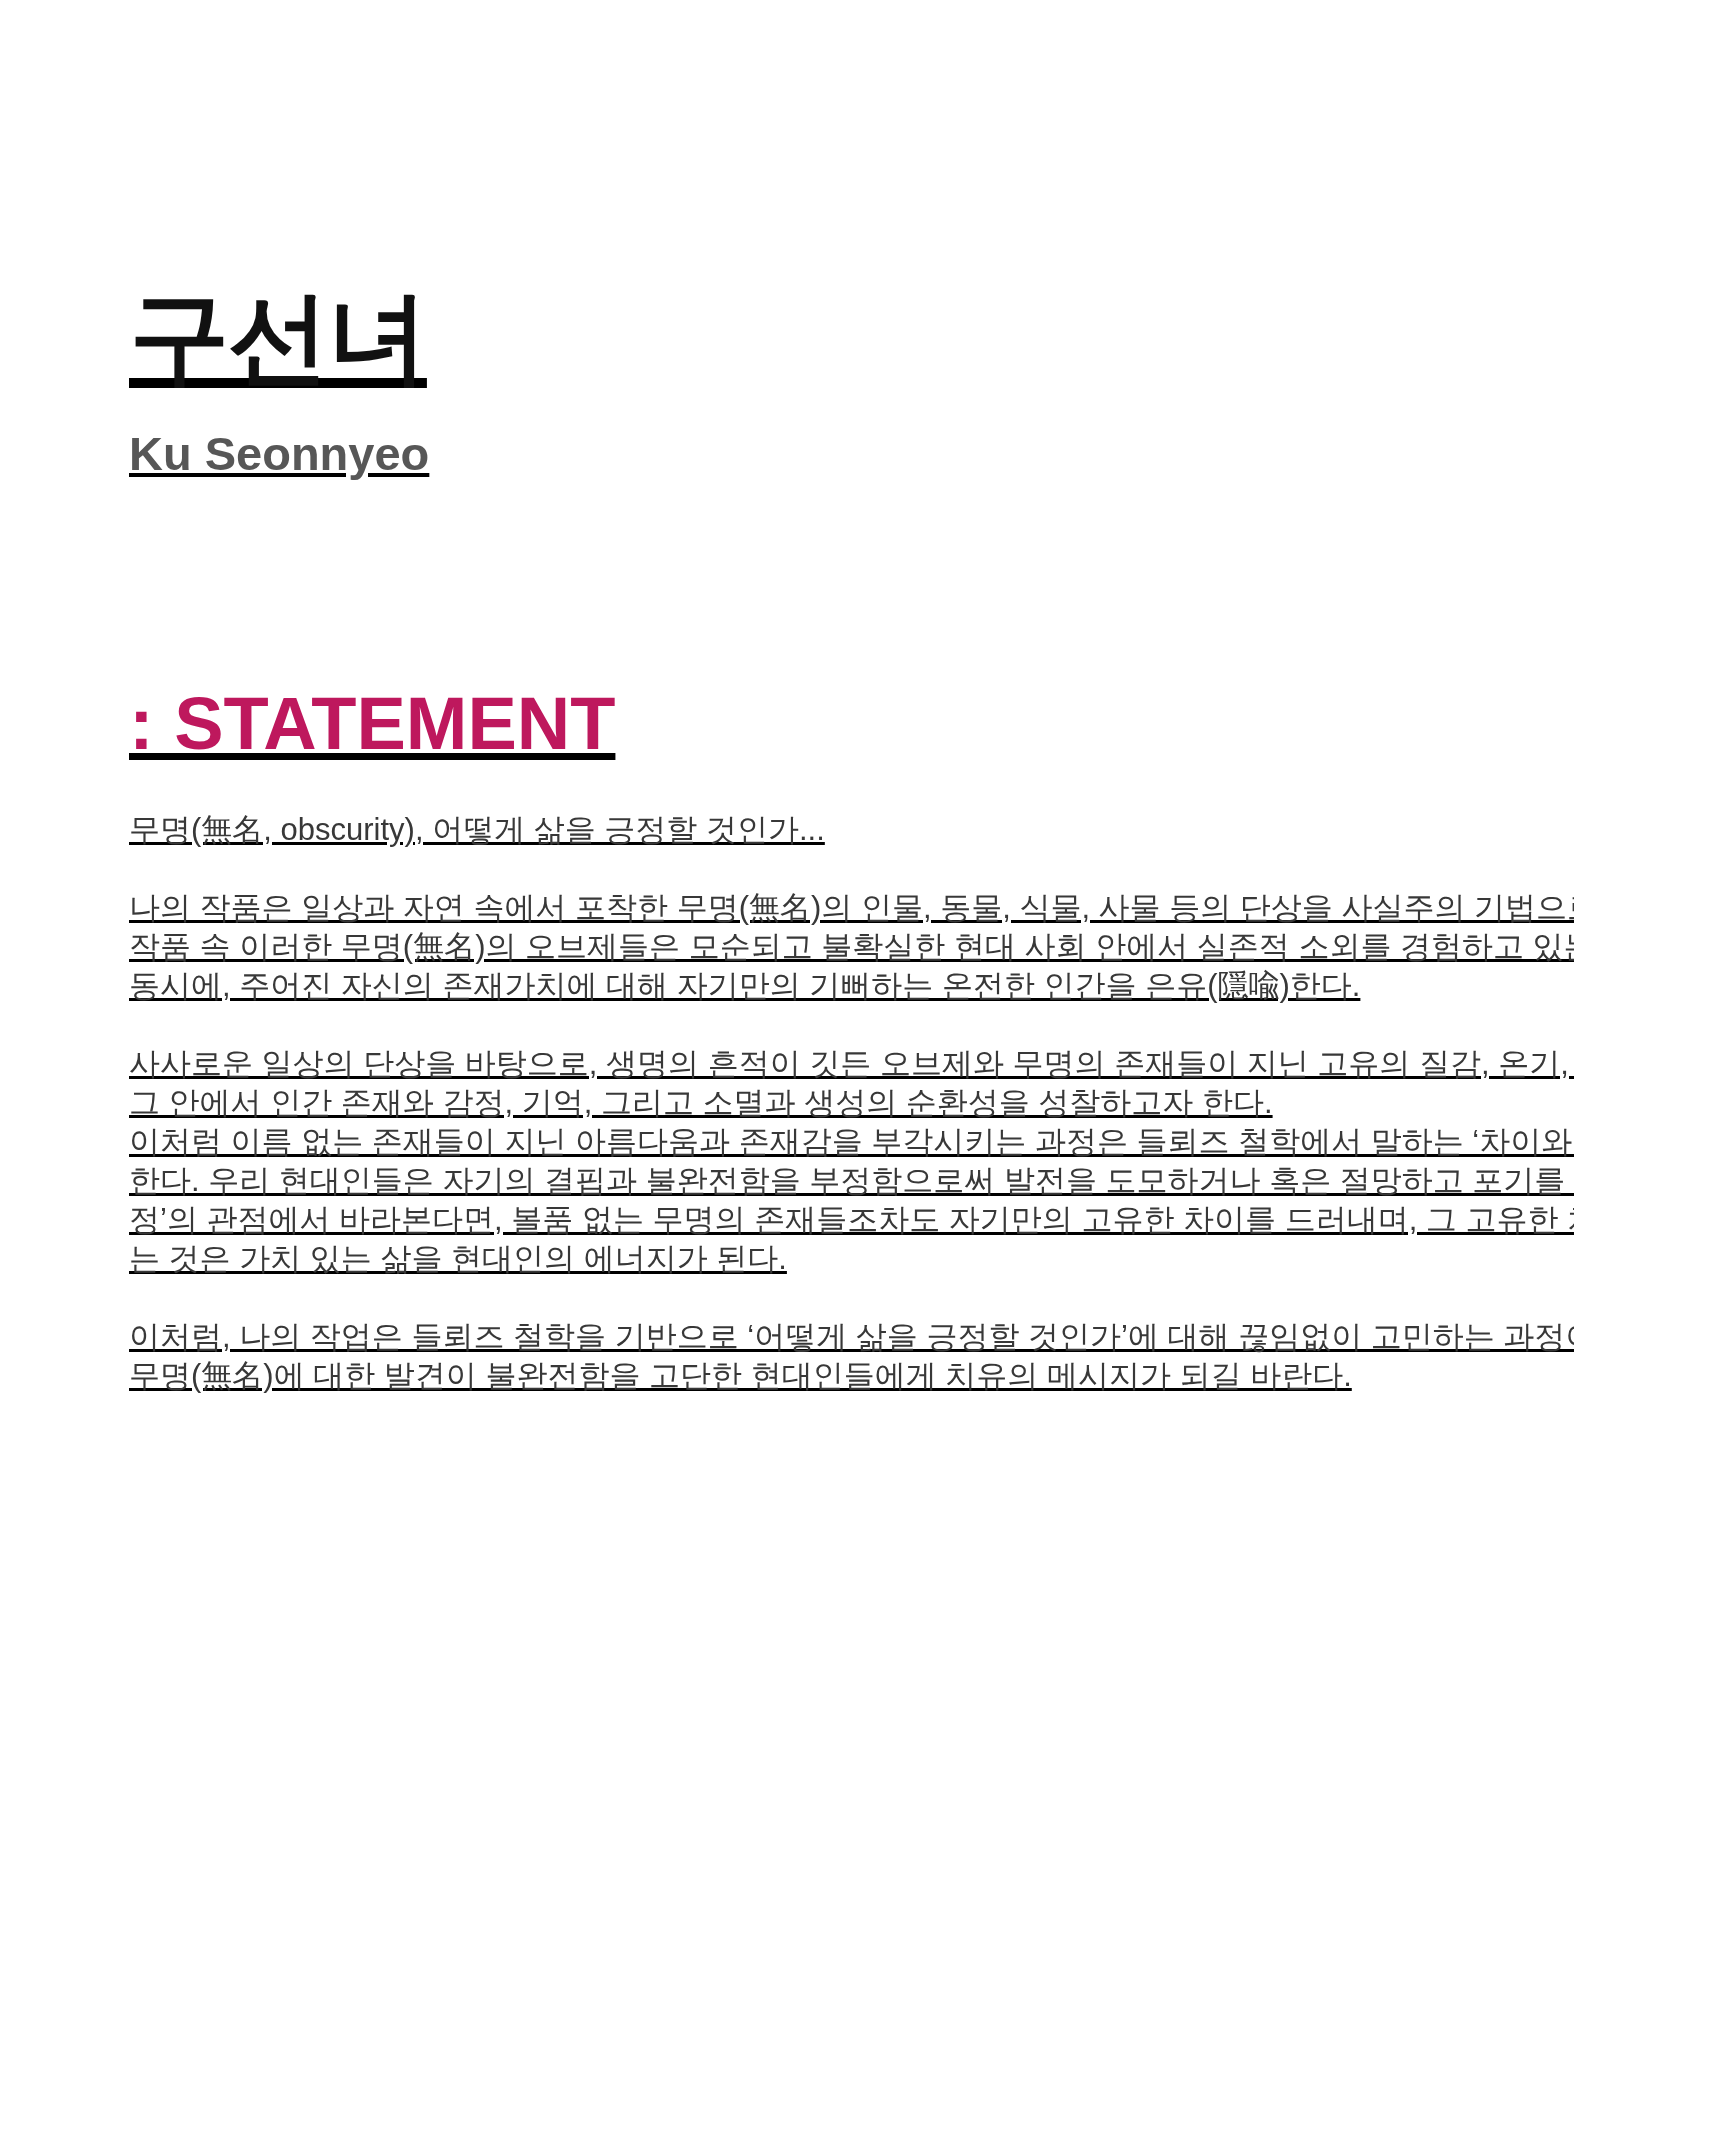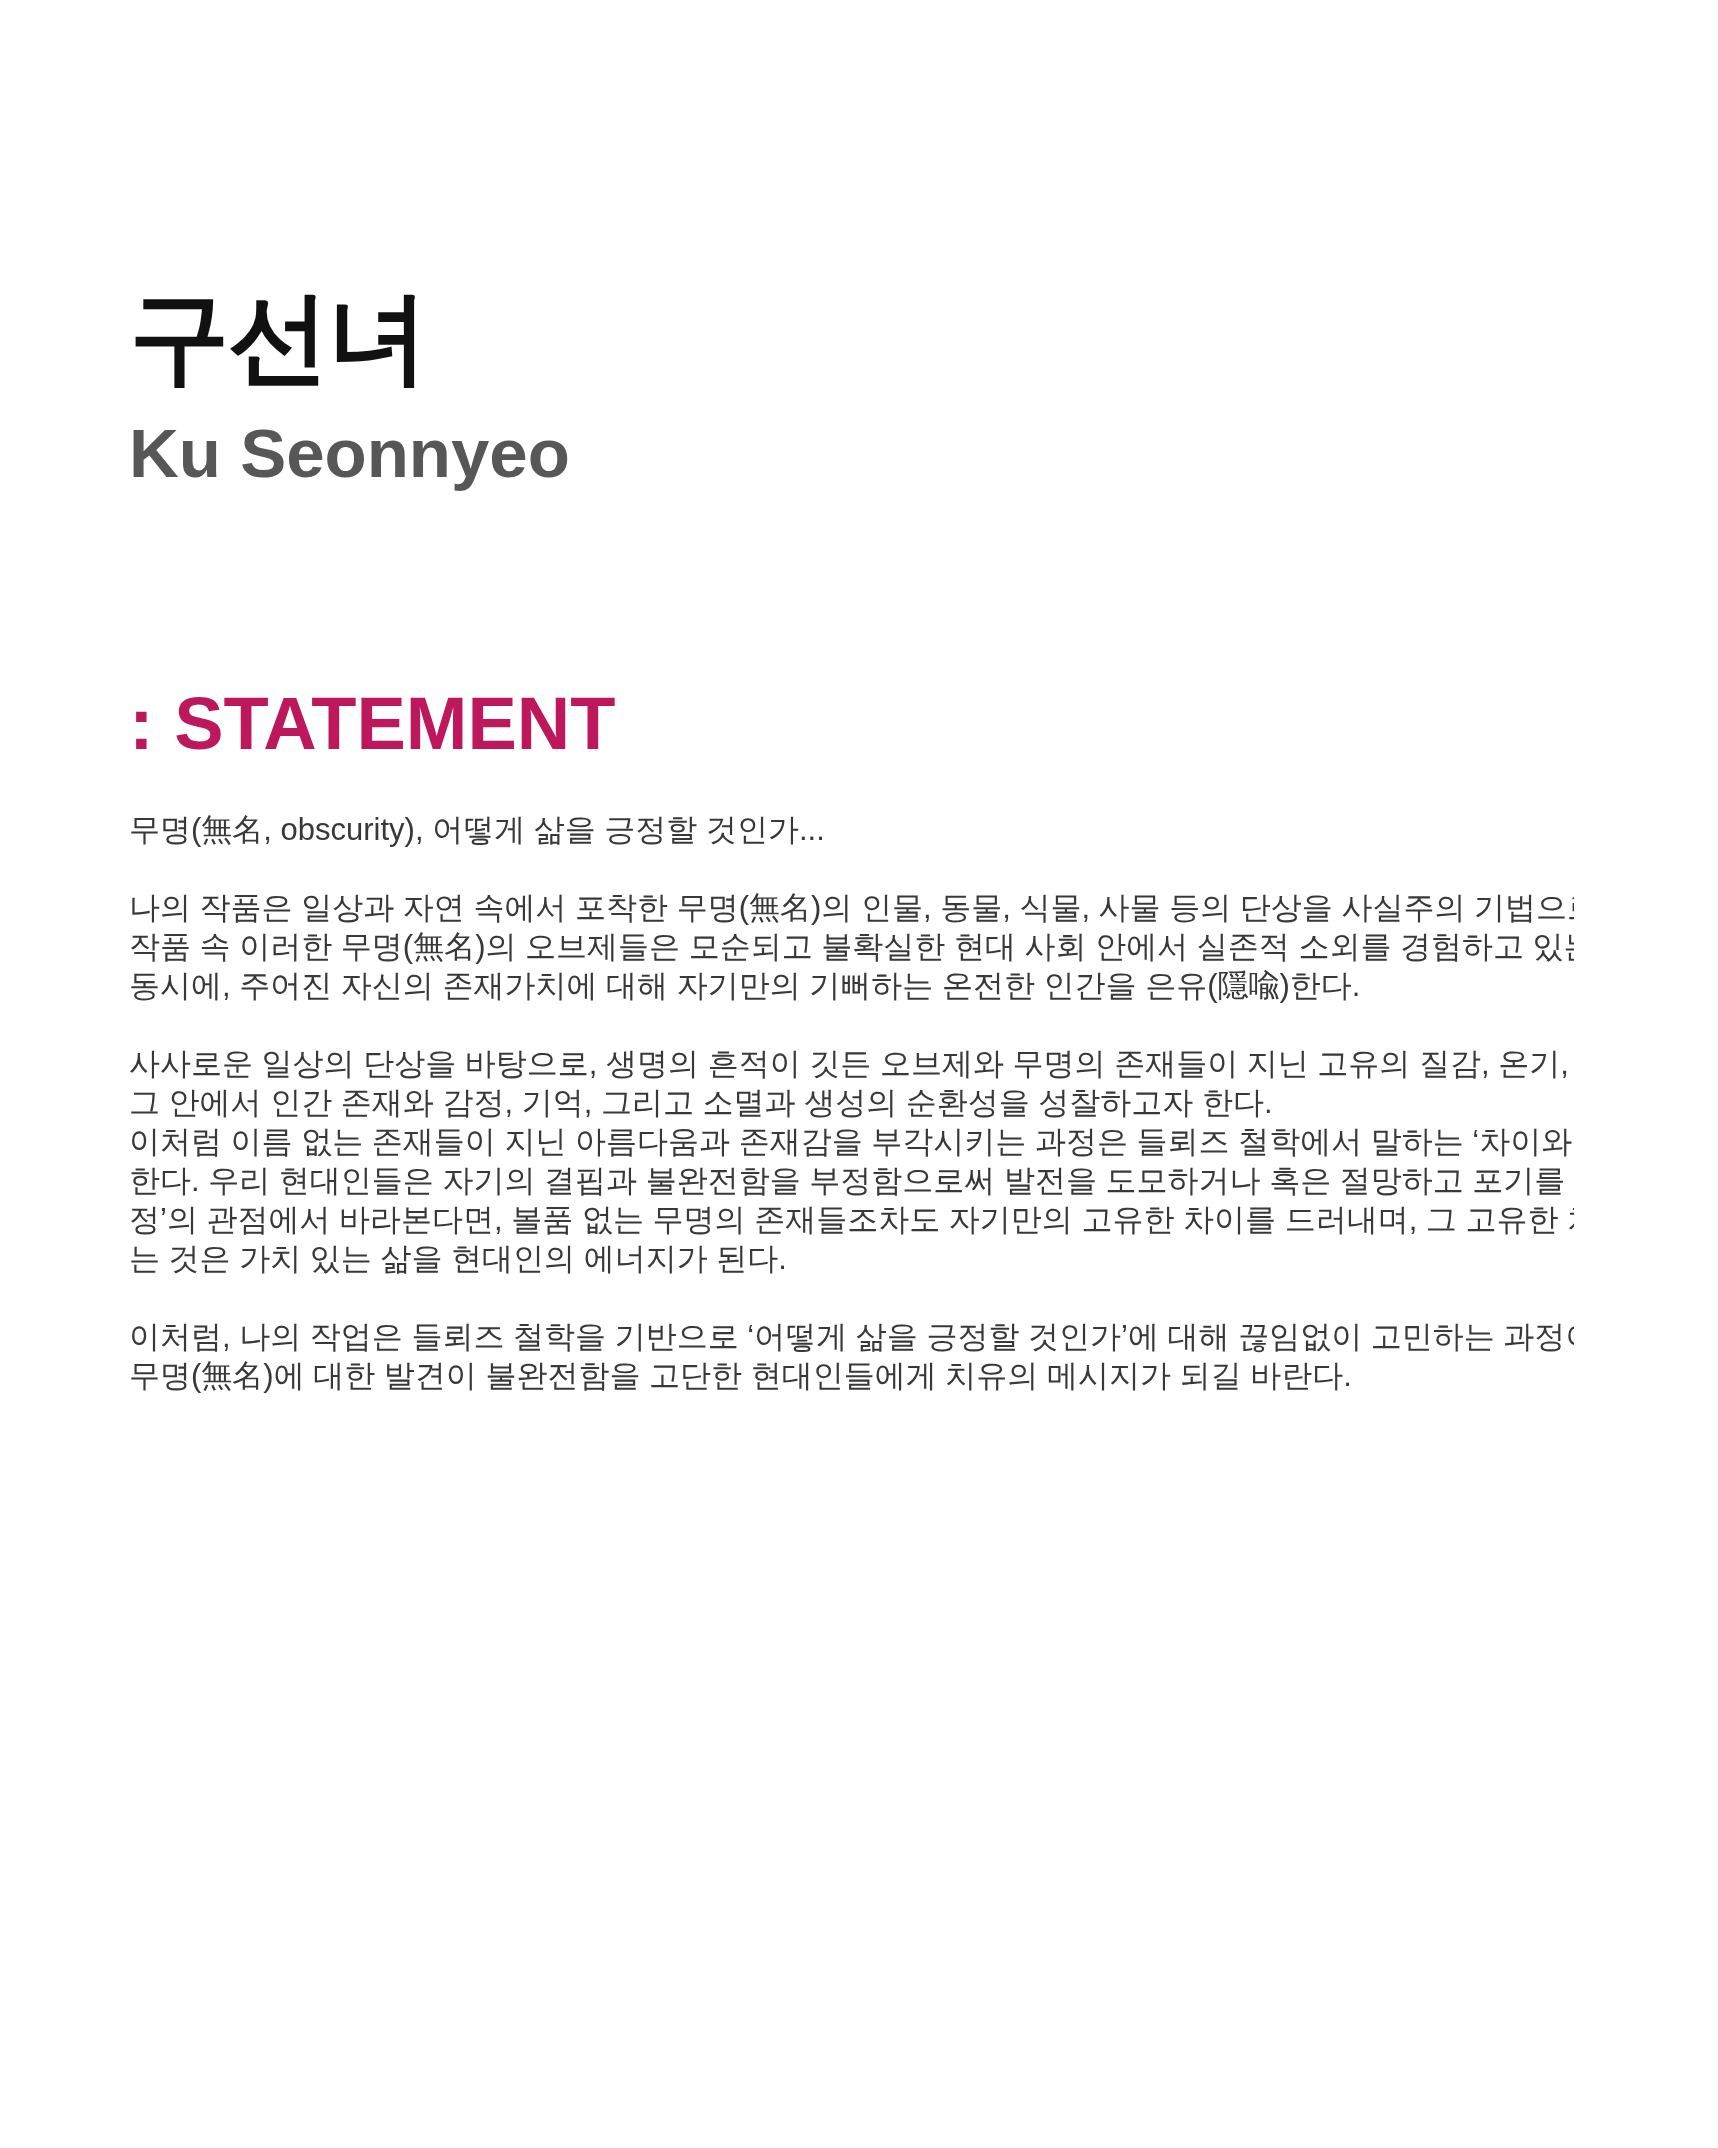--- a/index.html
+++ b/index.html
@@ -9,32 +9,33 @@
   }
   .page {
     position: relative;
     width: 1574px;
     height: 2148px;
     box-sizing: border-box;
     background: #ffffff;
     overflow: hidden;
     padding: 277px 126px 0 129px;
     font-family: "Liberation Sans", "DejaVu Sans", sans-serif;
+    text-decoration: underline;
   }
   .artist-name-ko {
     margin: 0;
     font-size: 101px;
     line-height: 121px;
     font-weight: 900;
     letter-spacing: -1.7px;
     color: #111111;
   }
   .artist-name-en {
     margin: 15px 0 0 0;
-    font-size: 69px;
+    font-size: 47px;
     line-height: 81px;
     font-weight: 700;
     color: #575757;
   }
   .statement-heading {
     margin: 185px 0 0 0;
     font-size: 74px;
     line-height: 89px;
     font-weight: 700;
     color: #be185d;

